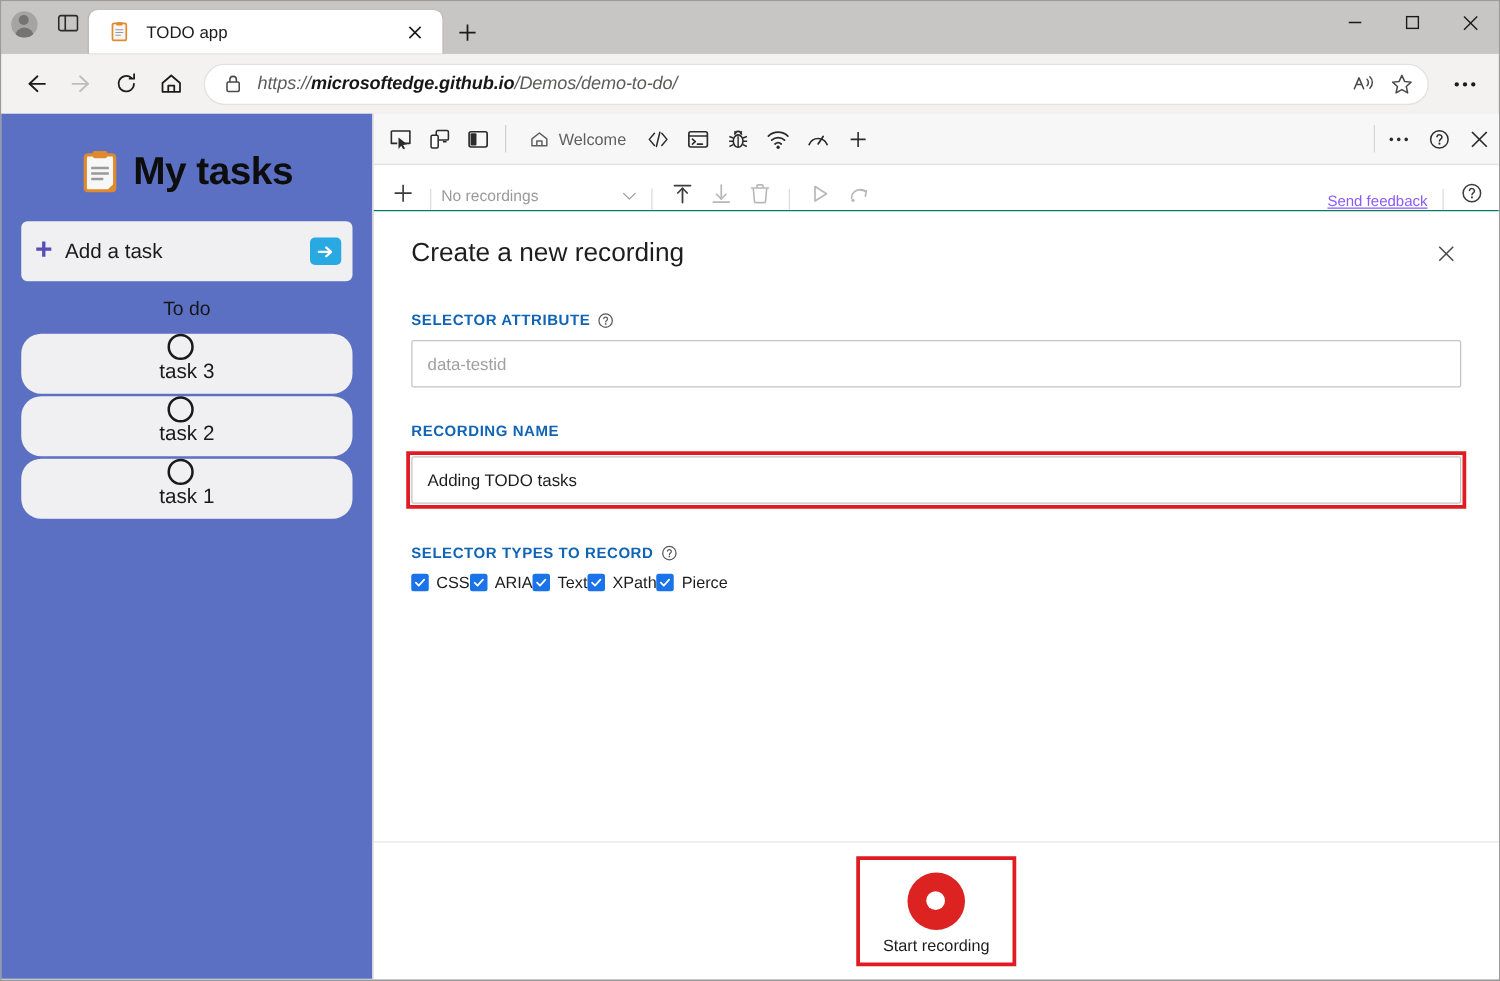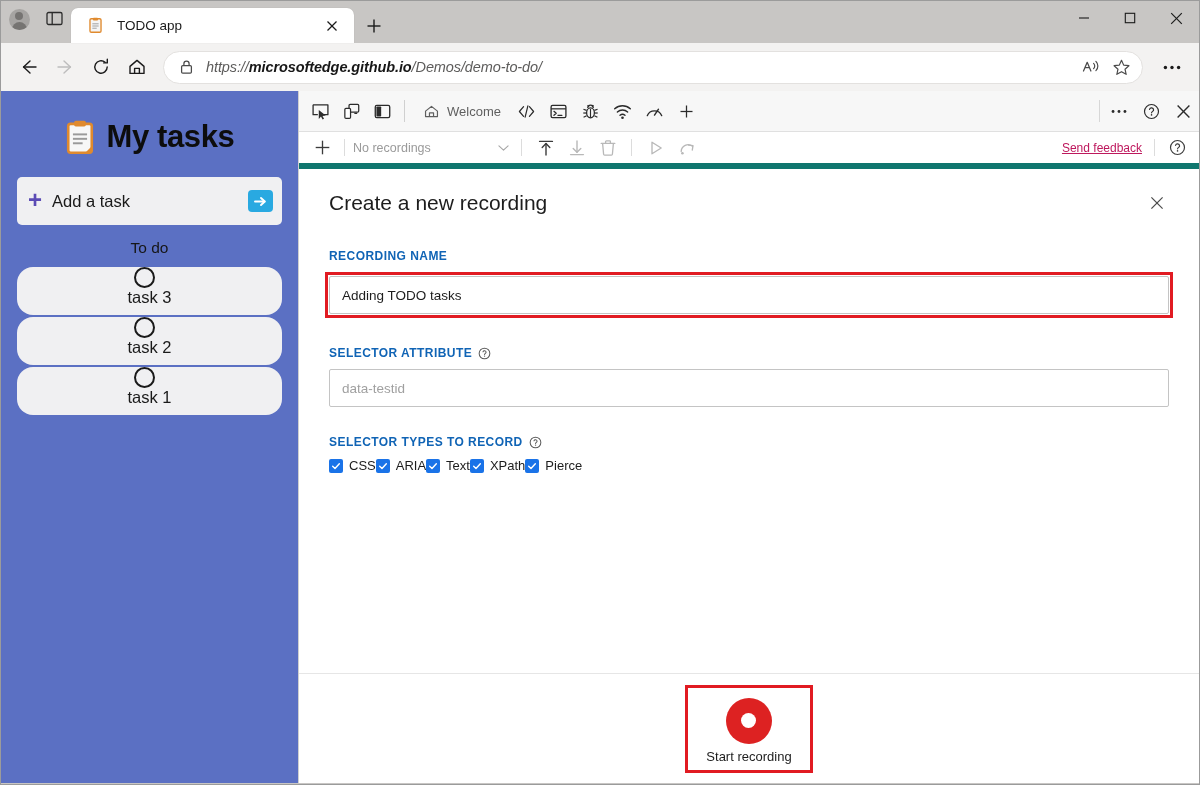--- a/index.html
+++ b/index.html
@@ -250,23 +250,23 @@
   }
   .dt-right {
     margin-left: auto;
     display: flex; align-items: stretch;
   }
   .dt-vsep { width: 1px; margin: 9px 3px; background: #d7d7d7; }
 
   
   .rec-toolbar {
     height: 37px;
-    display: flex; align-items: center;
+    display: flex; align-items: flex-end;
     padding: 0 8px 0 10px;
-    border-bottom: 6px solid #0f766e;
+    border-bottom: 1px solid #0f766e;
     background: #ffffff;
   }
   .rec-plus {
     width: 27px; height: 27px;
     display: flex; align-items: center; justify-content: center;
     flex: 0 0 auto;
   }
   .rec-divider { width:1px; height:17px; background:#dcdcdc; margin: 0 8px; flex:0 0 auto;}
   .rec-select {
     width: 160px; height: 23px;
@@ -275,21 +275,21 @@
     flex: 0 0 auto;
     padding-right: 4px;
   }
   .rec-tool {
     width: 31px; height: 27px;
     display: flex; align-items: center; justify-content: center;
     flex: 0 0 auto;
   }
   .send-feedback {
     margin-left: auto;
-    font-size: 12px; color: #be185d;
+    font-size: 12px; color: #8b5cf6;
     text-decoration: underline;
     padding-right: 4px;
   }
   .help-circ {
     width: 28px; height: 27px;
     display:flex;align-items:center;justify-content:center;
     flex:0 0 auto;
   }
 
   
@@ -706,36 +706,36 @@
           <div class="form-title">Create a new recording</div>
           <div class="form-close">
             <svg width="14" height="14" viewBox="0 0 14 14">
               <line x1="1.4" y1="1.4" x2="12.6" y2="12.6" stroke="#4a4a4a" stroke-width="1.2"></line>
               <line x1="12.6" y1="1.4" x2="1.4" y2="12.6" stroke="#4a4a4a" stroke-width="1.2"></line>
             </svg>
           </div>
         </div>
 
         <div class="field-block">
-          <div class="field-label">RECORDING NAME</div>
-          <div class="hl-wrap">
-            <div class="text-input">Adding TODO tasks</div>
-          </div>
-        </div>
-
-        <div class="field-block">
           <div class="field-label">
             <span>SELECTOR ATTRIBUTE</span>
             <svg width="13" height="13" viewBox="0 0 18 18">
               <circle cx="9" cy="9" r="7.4" fill="none" stroke="#5a5a5a" stroke-width="1.4"></circle>
               <path d="M6.9 6.7 a2.2 2.2 0 0 1 4.3 0.6 c0 1.5 -2.1 1.6 -2.1 3.1" fill="none" stroke="#5a5a5a" stroke-width="1.4" stroke-linecap="round"></path>
               <circle cx="9.05" cy="12.6" r="0.95" fill="#5a5a5a"></circle>
             </svg>
           </div>
           <div class="text-input placeholder">data-testid</div>
+        </div>
+
+        <div class="field-block">
+          <div class="field-label">RECORDING NAME</div>
+          <div class="hl-wrap">
+            <div class="text-input">Adding TODO tasks</div>
+          </div>
         </div>
 
         <div class="field-block">
           <div class="field-label">
             <span>SELECTOR TYPES TO RECORD</span>
             <svg width="13" height="13" viewBox="0 0 18 18">
               <circle cx="9" cy="9" r="7.4" fill="none" stroke="#5a5a5a" stroke-width="1.4"></circle>
               <path d="M6.9 6.7 a2.2 2.2 0 0 1 4.3 0.6 c0 1.5 -2.1 1.6 -2.1 3.1" fill="none" stroke="#5a5a5a" stroke-width="1.4" stroke-linecap="round"></path>
               <circle cx="9.05" cy="12.6" r="0.95" fill="#5a5a5a"></circle>
             </svg>

